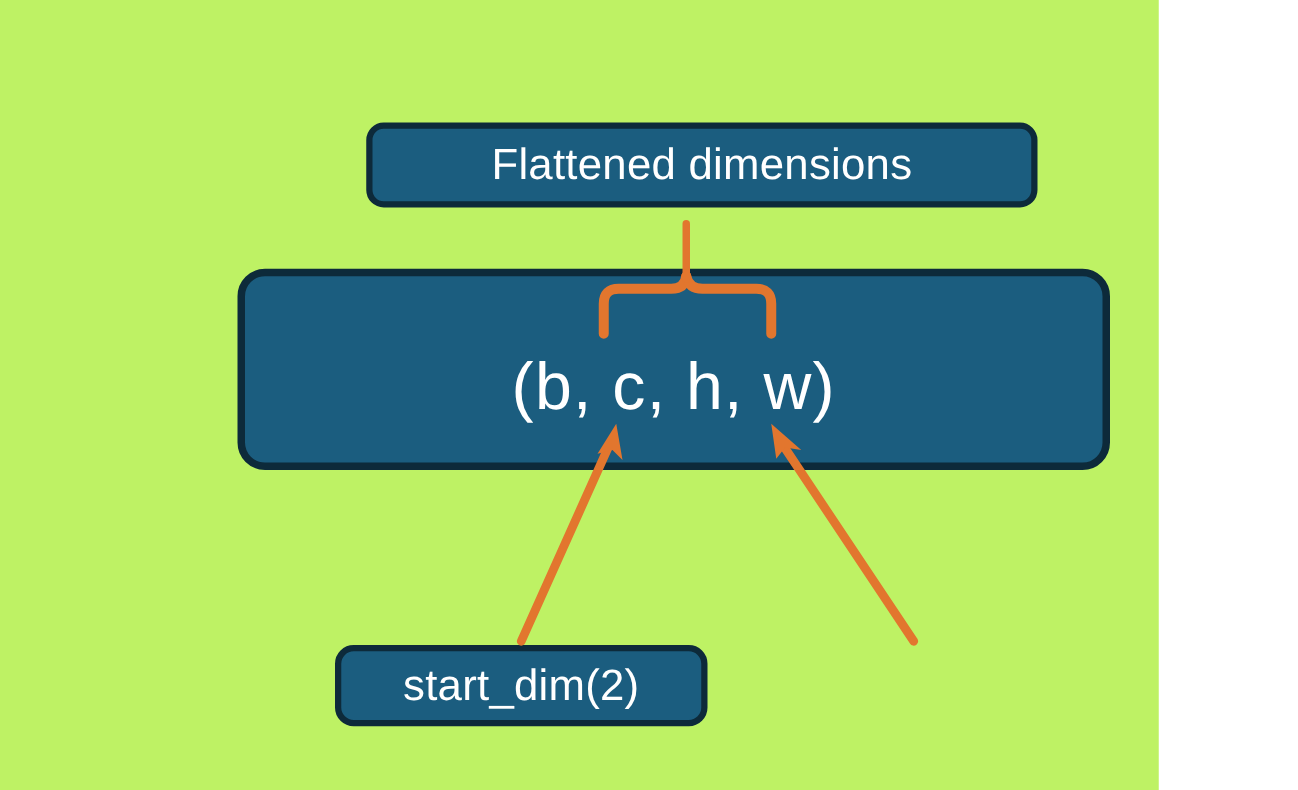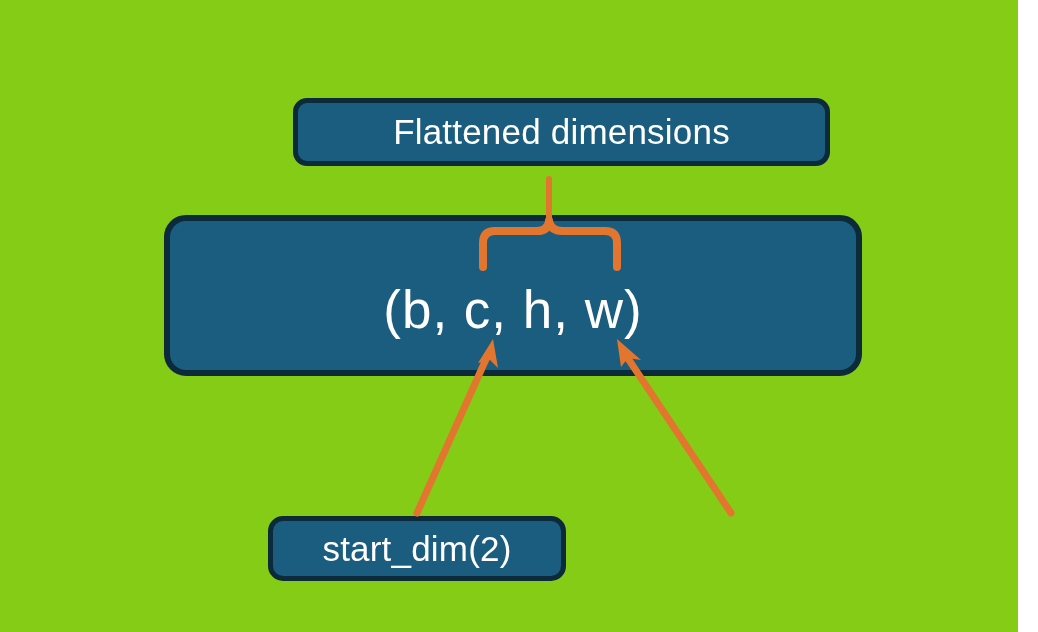--- a/index.html
+++ b/index.html
@@ -5,24 +5,25 @@
   html, body {
     margin: 0;
     padding: 0;
     background: #ffffff;
   }
   body {
     font-family: "Liberation Sans", sans-serif;
   }
   #canvas {
     position: relative;
-    width: 1018px;
+    width: 908px;
     height: 632px;
-    background: #84cc16;
+    background: #bef264;
     overflow: hidden;
+    padding-left: 19px;
   }
 
   
   .node {
     position: absolute;
     box-sizing: border-box;
     background: #1b5d7f;
     border: 5px solid #0d2a3a;
     border-radius: 16px;
     display: flex;
@@ -38,21 +39,21 @@
   #node-flattened {
     left: 293px;
     top: 98px;
     width: 537px;
     height: 68px;
     border-radius: 14px;
     font-size: 35px;
   }
 
   #node-shape {
-    left: 164px;
+    left: 190px;
     top: 215px;
     width: 698px;
     height: 161px;
     border-radius: 22px;
     border-width: 6px;
   }
 
   #node-shape .shape-text {
     position: absolute;
     left: 0;

